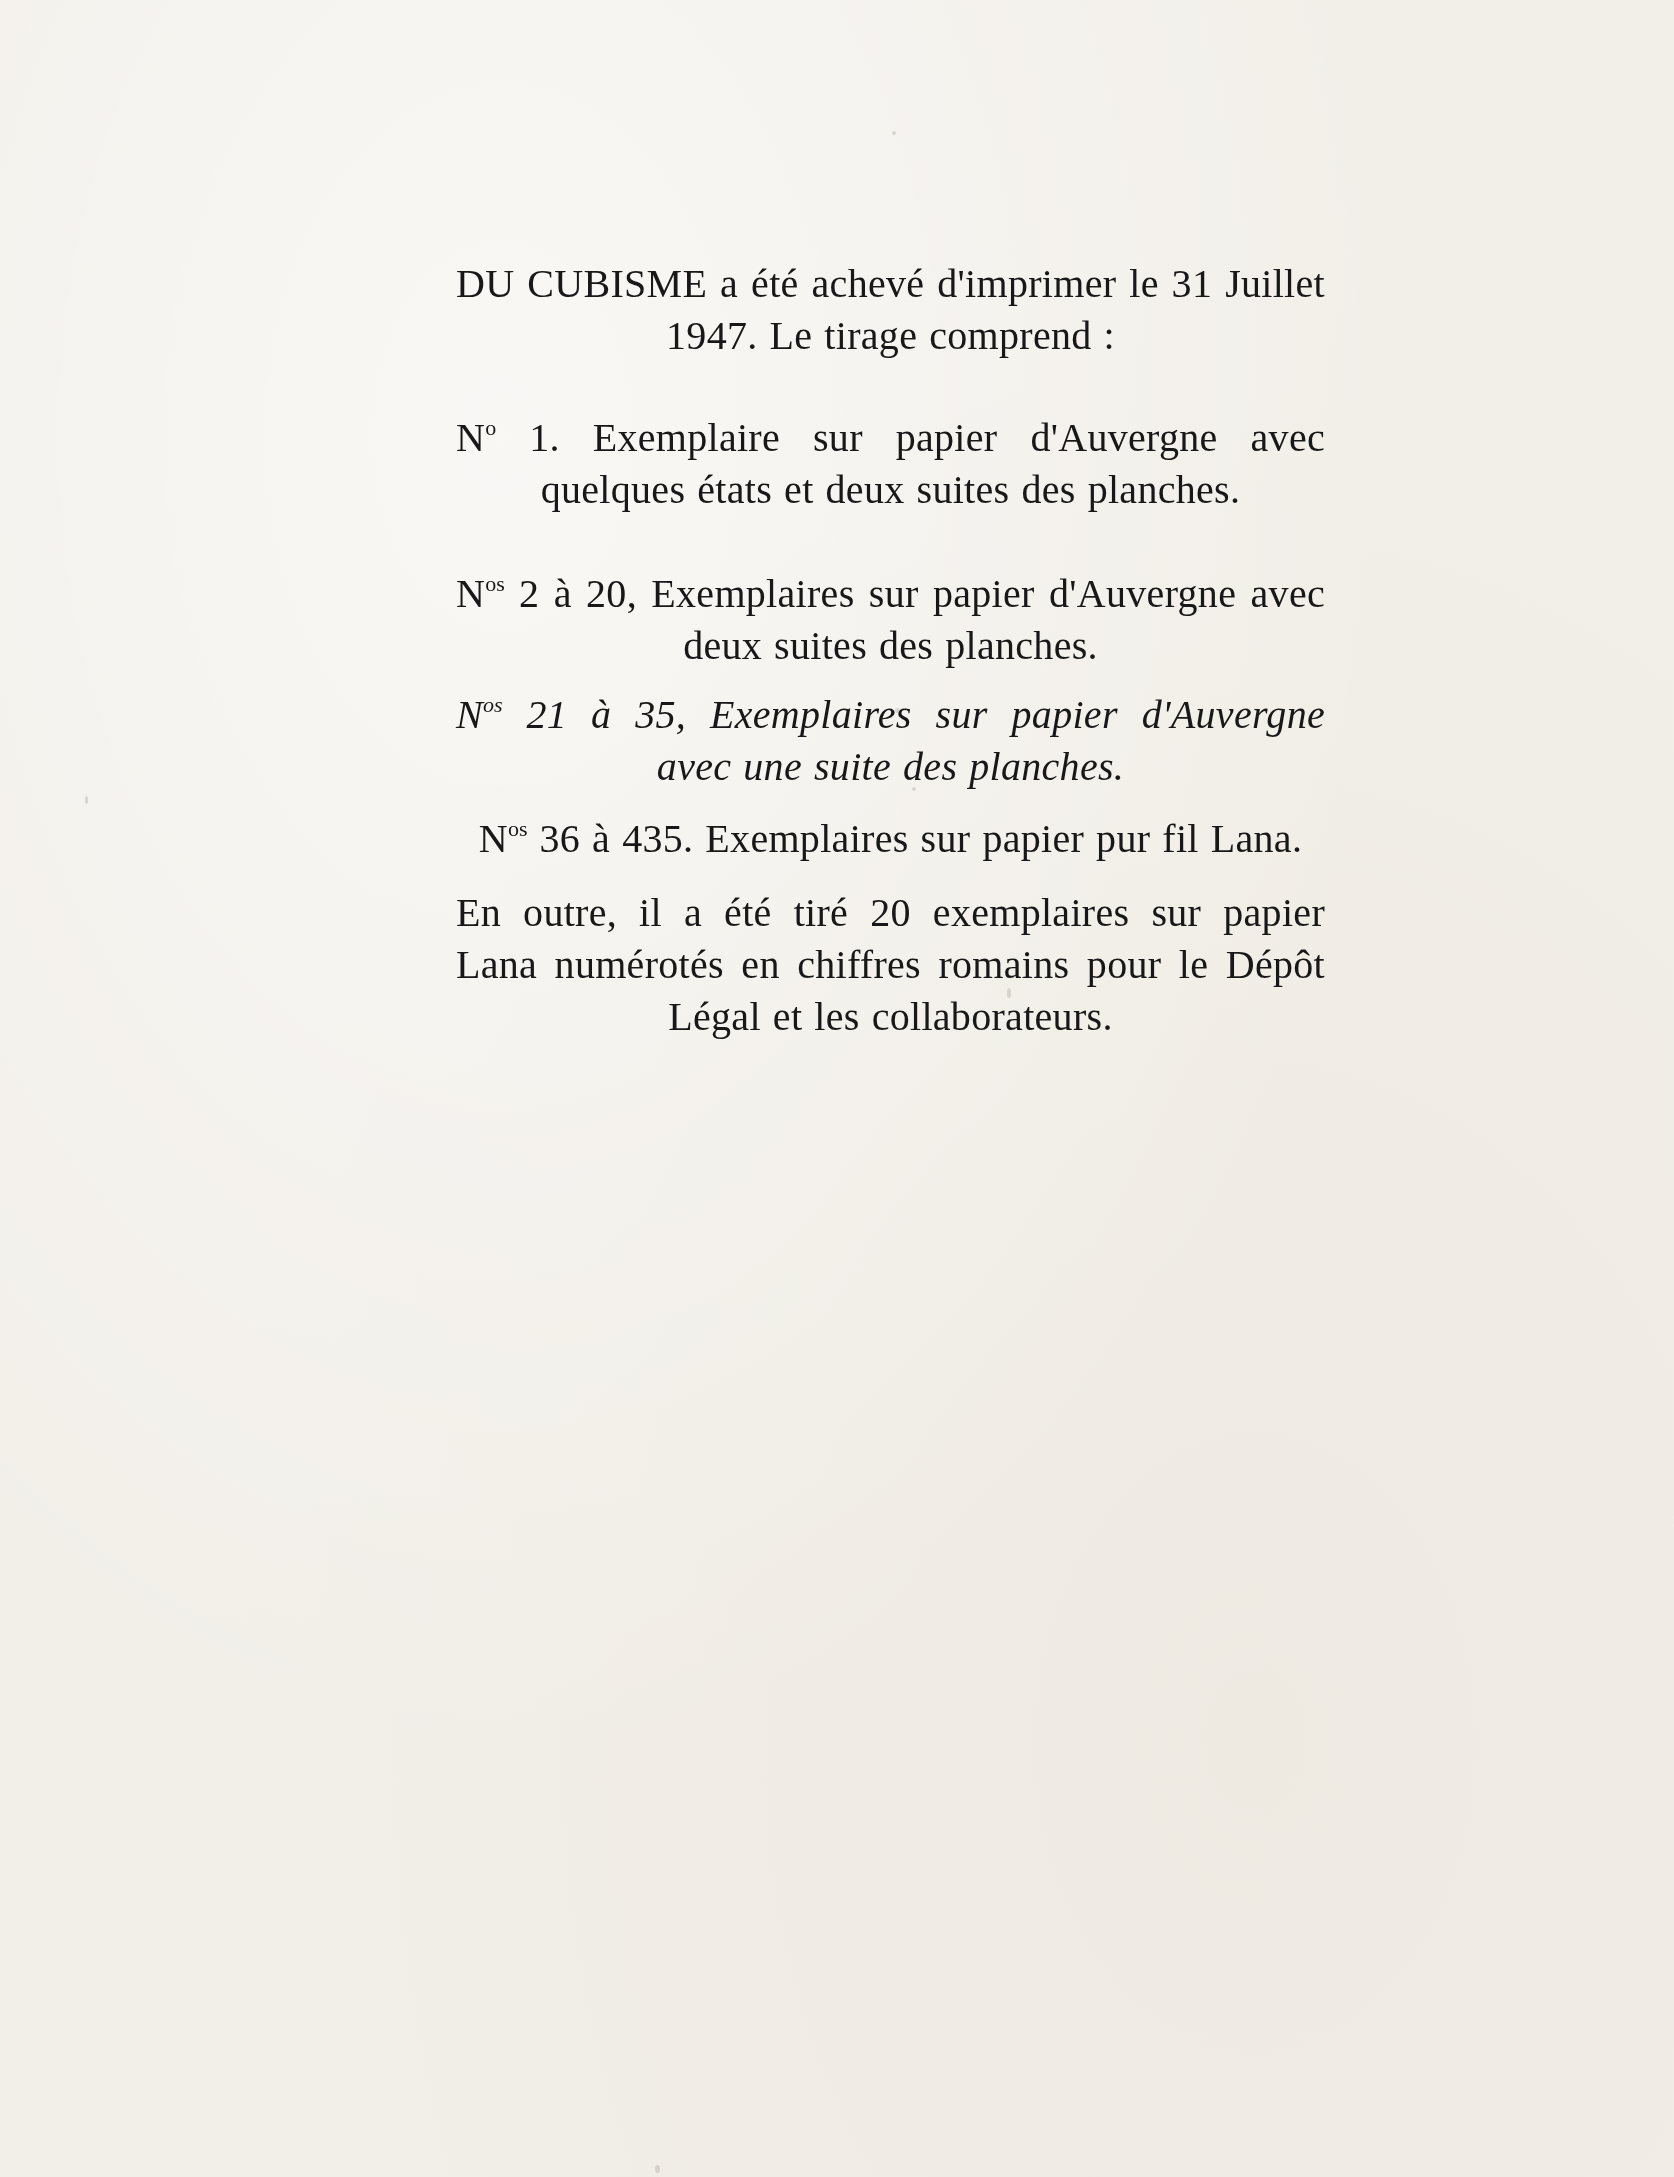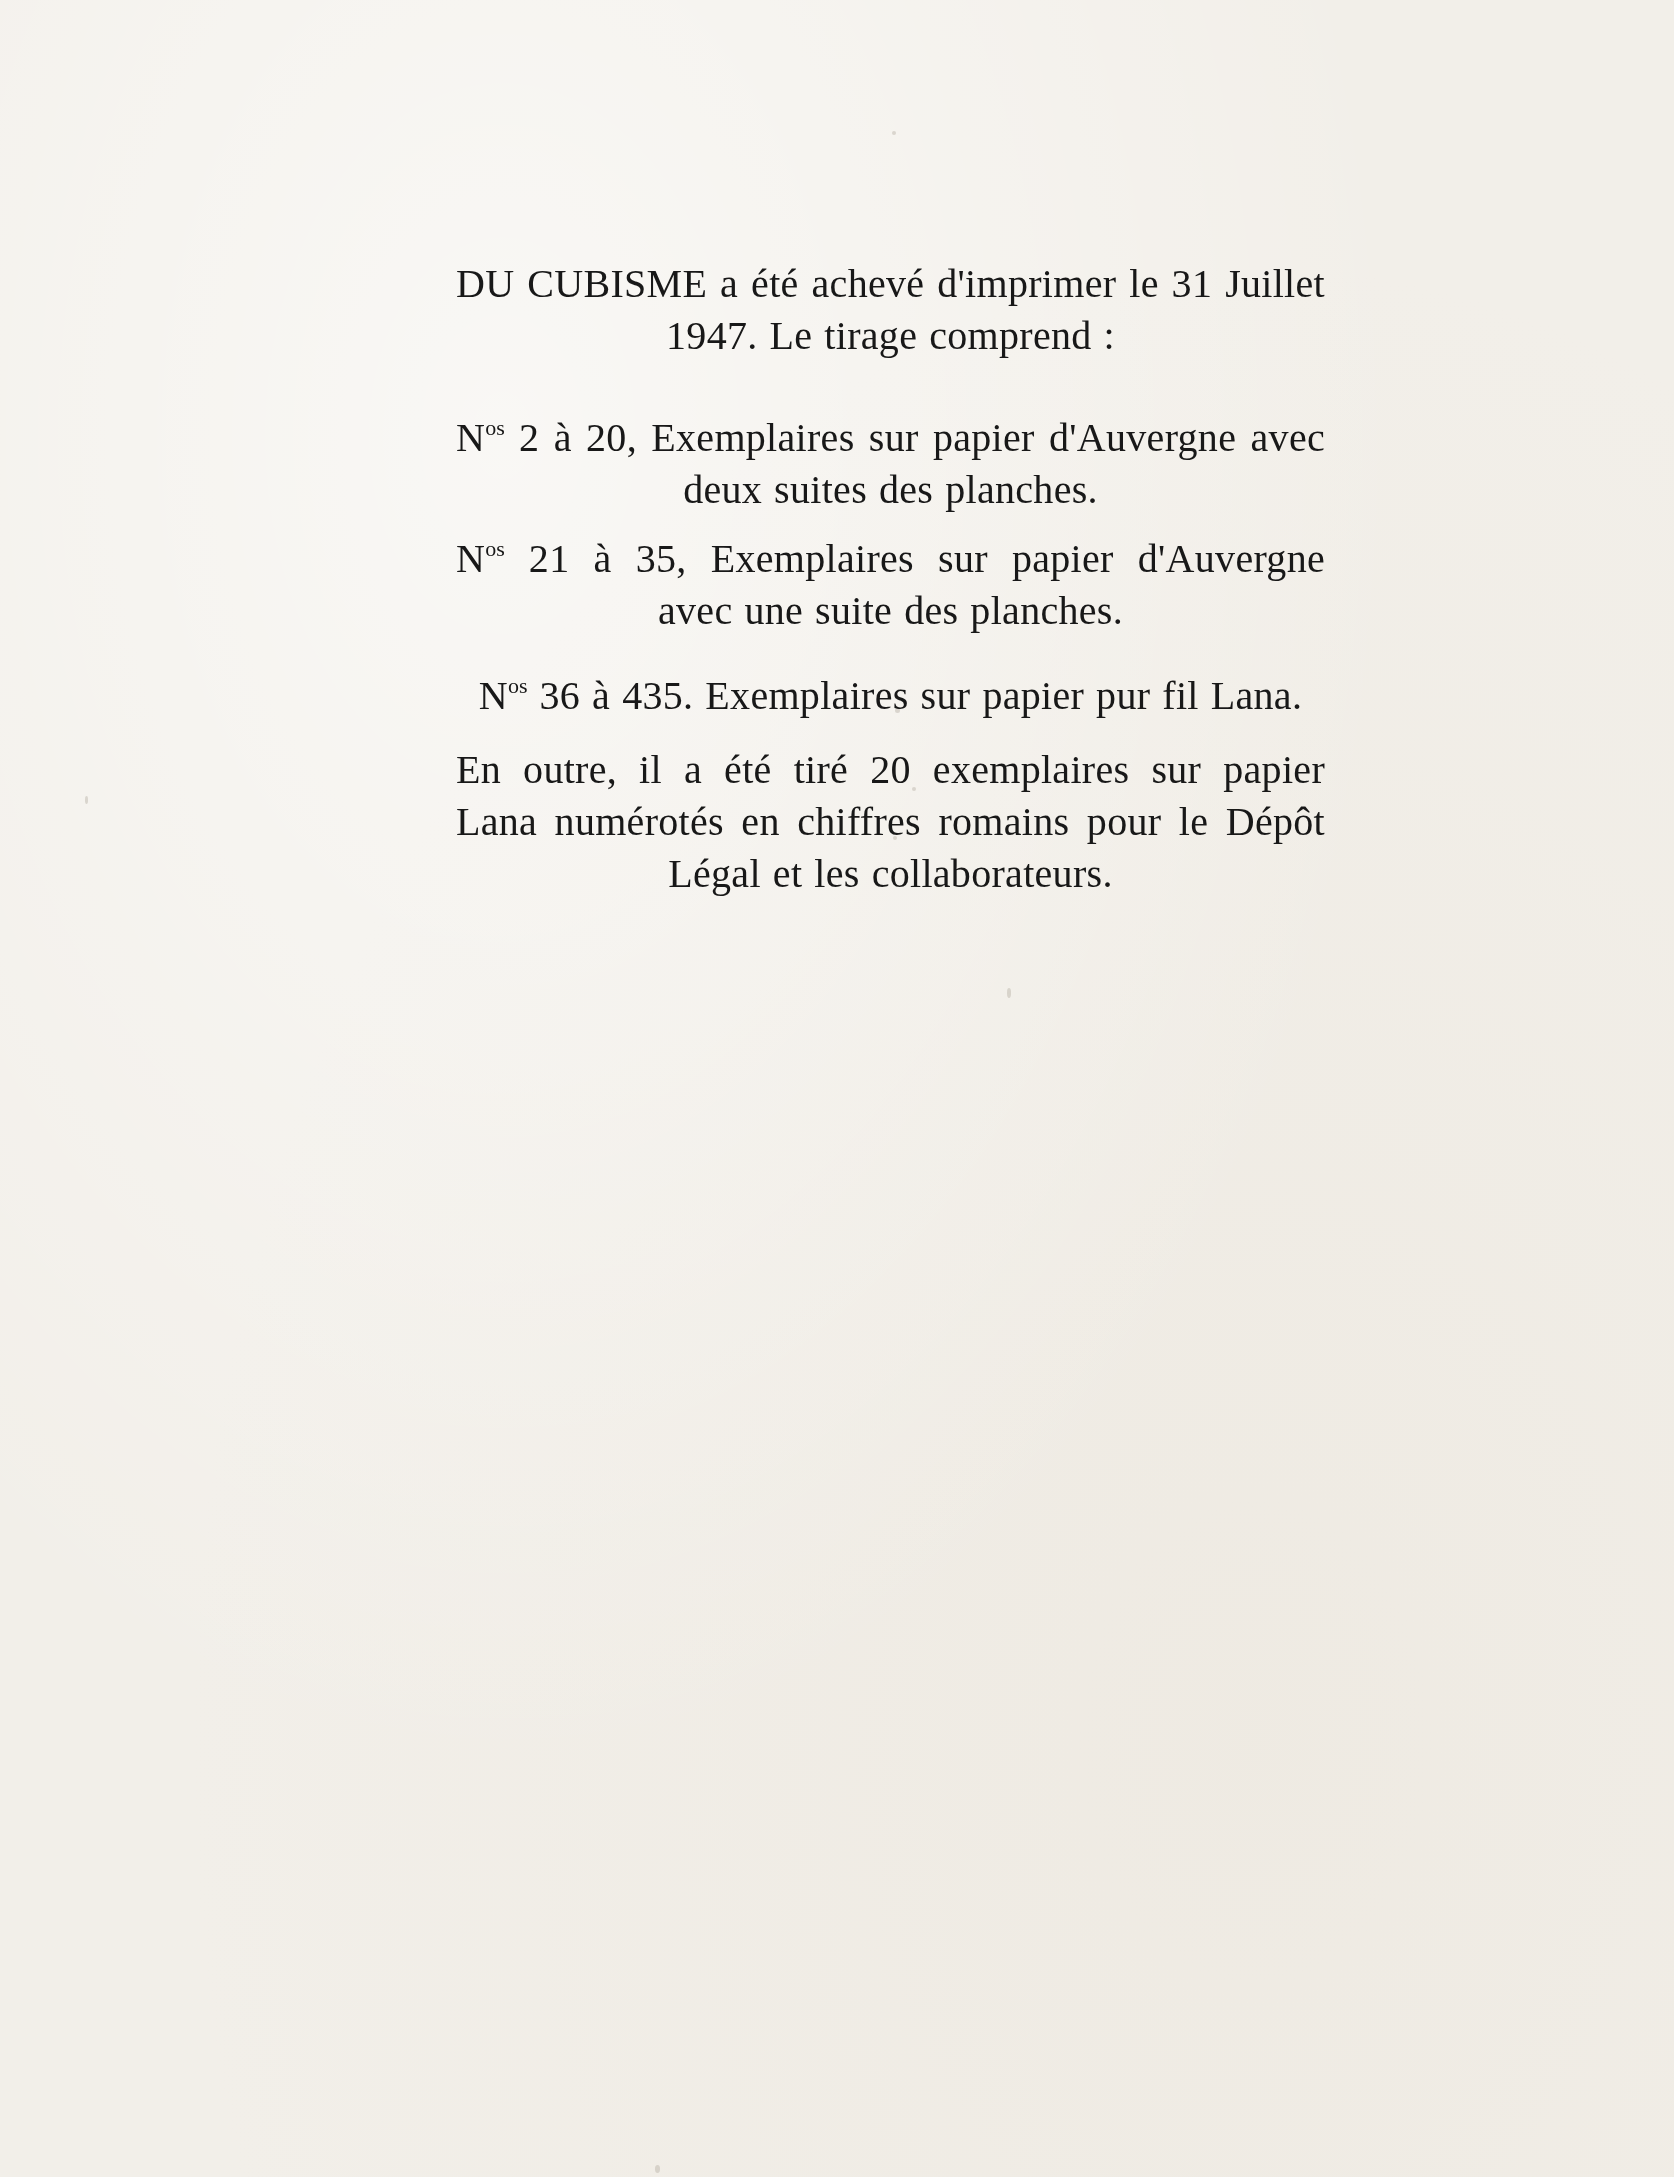--- a/index.html
+++ b/index.html
@@ -45,21 +45,21 @@
     letter-spacing: 0.3px;
     text-align: justify;
     text-align-last: center;
     word-spacing: 1.7px;
   }
   .intro {
     margin-bottom: 50px;
   }
   .para-1 { margin-bottom: 52px; }
   .para-2 { margin-bottom: 17px; }
-  .para-3 { margin-bottom: 33px; }
+  .para-3 { margin-bottom: 20px; font-style: italic; }
   .para-4 { margin-bottom: 22px; }
   .para-5 { margin-bottom: 8px; }
   sup.ord {
     font-size: 0.55em;
     vertical-align: 0.75em;
     letter-spacing: 0;
   }
 </style>
 </head>
 <body>
@@ -71,20 +71,21 @@
   <span class="speck" style="left:912px; top:787px; width:4.3px; height:4.3px;"></span>
   <span class="speck" style="left:893px; top:836px; width:4.3px; height:4.3px;"></span>
   <span class="speck" style="left:85px; top:796px; width:3.4px; height:7.7px;"></span>
   <span class="speck" style="left:1007px; top:988px; width:4.3px; height:9.5px;"></span>
   <span class="speck" style="left:655px; top:2165px; width:5.2px; height:7.7px;"></span>
 
   <div class="colophon">
 
     <p class="block intro">DU CUBISME a été achevé d'imprimer le 31 Juillet 1947. Le tirage comprend :</p>
 
+    <p class="block para-1"><span>N</span><sup class="ord">o</sup><span> 1. Exemplaire sur papier d'Auvergne avec quelques états et deux suites des planches.</span></p>
 
     <p class="block para-2"><span>N</span><sup class="ord">os</sup><span> 2 à 20, Exemplaires sur papier d'Auvergne avec deux suites des planches.</span></p>
 
     <p class="block para-3"><span>N</span><sup class="ord">os</sup><span> 21 à 35, Exemplaires sur papier d'Auvergne avec une suite des planches.</span></p>
 
     <p class="block para-4"><span>N</span><sup class="ord">os</sup><span> 36 à 435. Exemplaires sur papier pur fil Lana.</span></p>
 
     <p class="block para-5">En outre, il a été tiré 20 exemplaires sur papier Lana numérotés en chiffres romains pour le Dépôt Légal et les collaborateurs.</p>
 
   </div>

